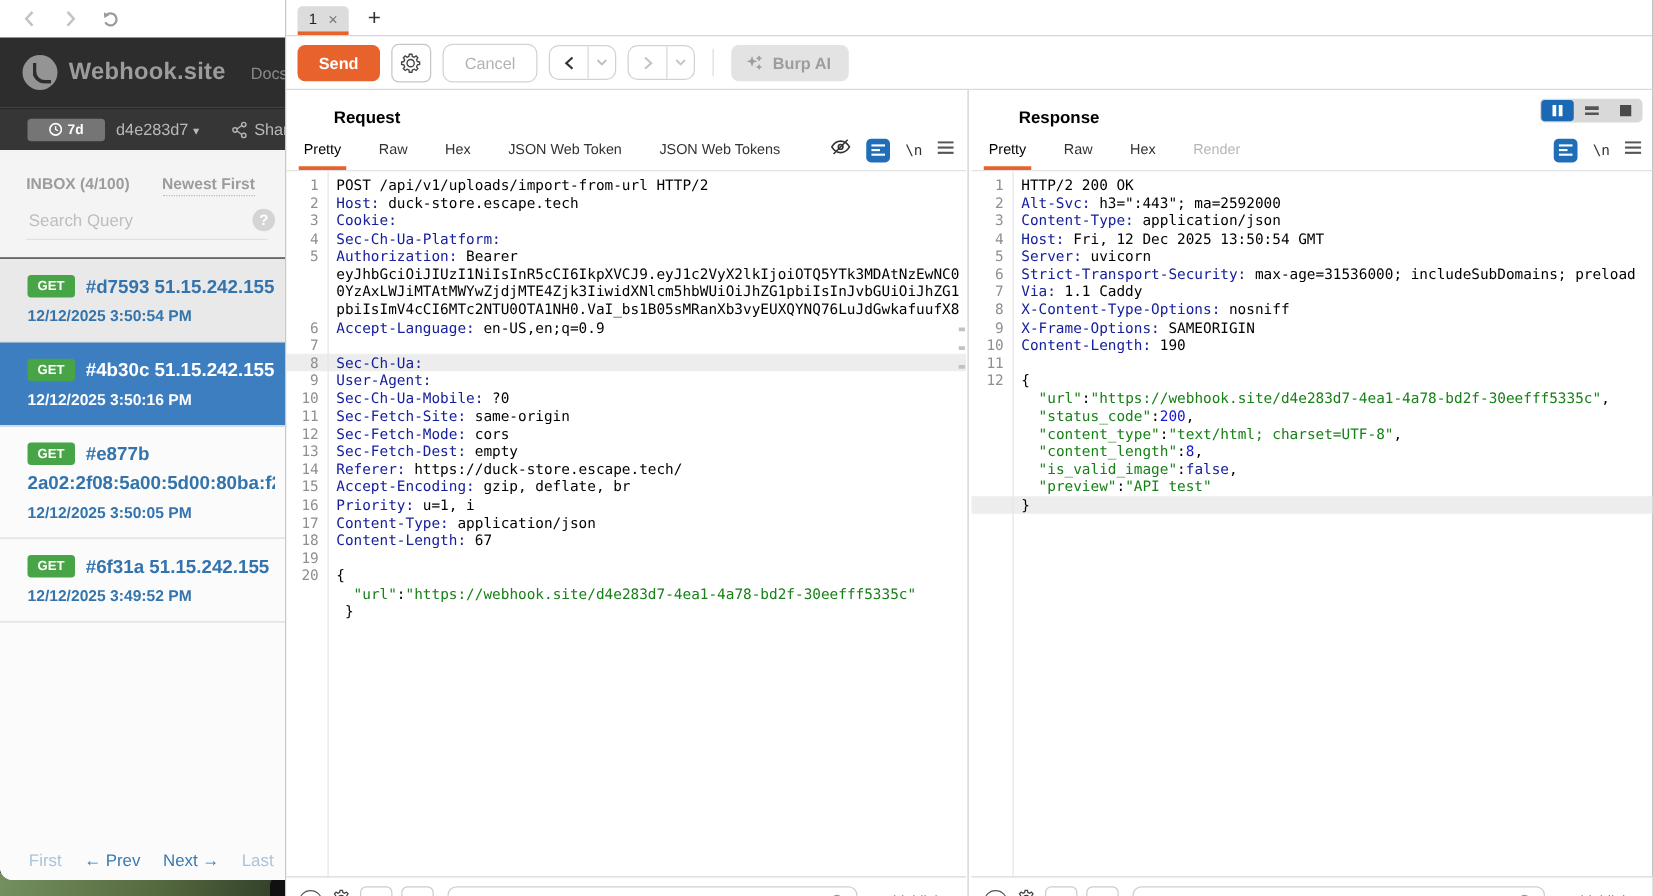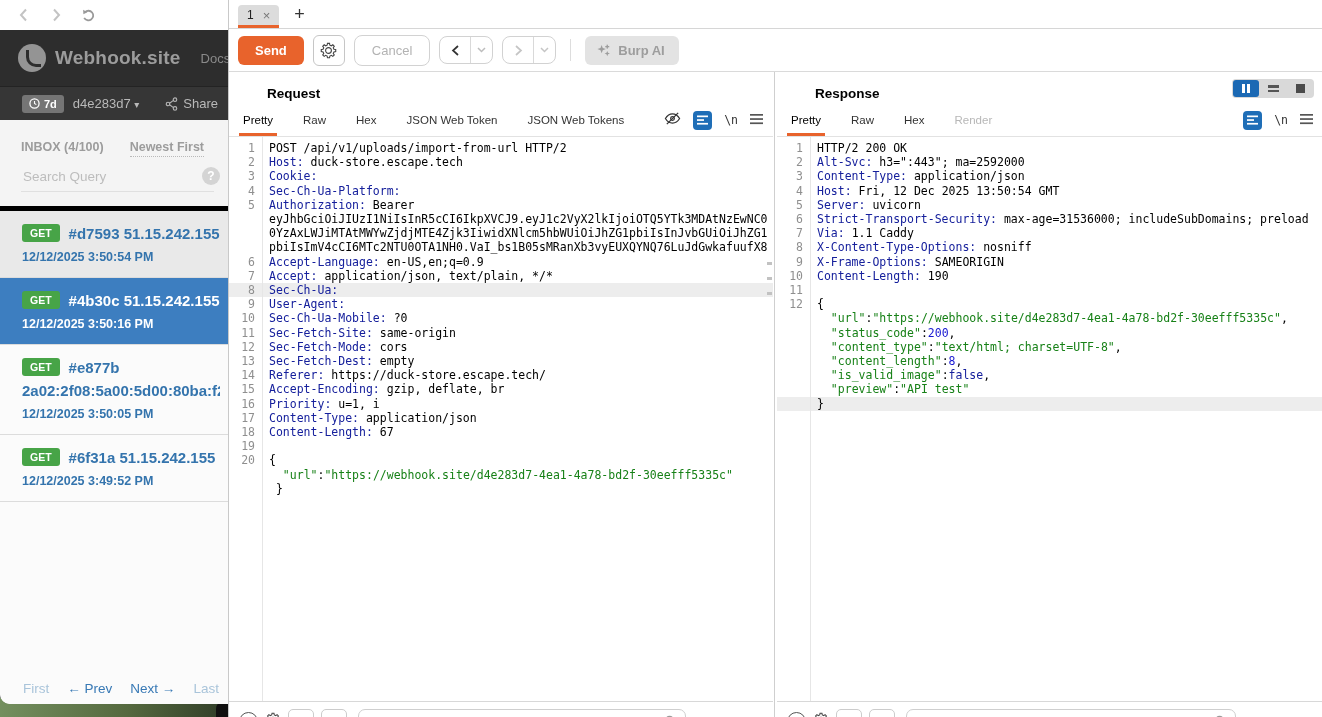--- a/index.html
+++ b/index.html
@@ -14,35 +14,35 @@
   .webhook-window{position:absolute;left:0;top:0;width:230px;height:704px;background:#fbfbfb;
     border-bottom-left-radius:10px;overflow:hidden;display:flex;flex-direction:column;}
   .chrome{height:30px;background:#fff;display:flex;align-items:center;gap:16px;padding-left:16px;flex:none;}
   .chrome .nav{display:flex;align-items:center;}
   .wh-header{height:56px;background:#2d2d2d;display:flex;align-items:center;padding:0 0 0 18px;flex:none;white-space:nowrap;overflow:hidden;}
   .logo{width:28px;height:28px;border-radius:50%;background:#949494;flex:none;position:relative;}
   .logo:after{content:"";position:absolute;left:8px;top:6px;width:12px;height:14px;border:3px solid #2d2d2d;border-top:none;border-right:none;border-radius:0 0 0 10px;}
   .brand{color:#9c9c9c;font-size:19px;font-weight:bold;margin-left:9px;letter-spacing:.2px;}
   .docs{color:#8a8a8a;font-size:13px;margin-left:20px;}
   .wh-subheader{height:33px;background:#363636;border-top:1px solid #232323;display:flex;align-items:center;padding-left:22px;gap:9px;flex:none;white-space:nowrap;}
-  .badge7d{background:#757575;border-radius:3px;color:#fff;font-size:11px;font-weight:bold;padding:3px 7px;display:flex;align-items:center;gap:4px;}
+  .badge7d{background:#757575;border-radius:3px;color:#fff;font-size:11px;font-weight:bold;padding:3px 17px;display:flex;align-items:center;gap:4px;}
   .token{color:#b9b9b9;font-size:13px;}
   .caret-dn{color:#b9b9b9;font-size:10px;}
   .vsep-dark{width:1px;height:17px;background:#555;margin:0 4px;}
   .share{color:#b9b9b9;font-size:13px;display:flex;align-items:center;gap:5px;}
 
   .sidebar{flex:1;display:flex;flex-direction:column;position:relative;background:#fbfbfb;}
   .sidebar-top{background:#f4f4f4;padding:20px 16px 0 21px;flex:none;}
   .inbox-head{display:flex;gap:26px;align-items:baseline;font-size:12.5px;font-weight:bold;color:#9c9c9c;}
   .sort-label{border-bottom:1px dotted #b9b9b9;padding-bottom:2px;}
   .search-row{display:flex;align-items:center;margin:10px 0 0;border-bottom:1px solid #e0e0e0;padding-bottom:6px;margin-bottom:14px;}
   .search-row input{border:none;outline:none;background:transparent;font-size:13.5px;flex:1;color:#555;font-family:"Liberation Sans",sans-serif;}
   .search-row input::placeholder{color:#bdbdbd;}
   .qmark{width:18px;height:18px;border-radius:50%;background:#d4d4d4;color:#fff;font-size:12px;font-weight:bold;display:flex;align-items:center;justify-content:center;flex:none;}
-  .req-list{border-top:5px solid #000000;}
+  .req-list{border-top:1px solid #000000;}
   .req-item{padding:13px 10px 13px 22px;border-bottom:1px solid #dcdcdc;cursor:pointer;}
   .req-item.viewed{background:#e9e9e9;}
   .req-item.selected{background:#3d7ec0;}
   .req-item .l1{display:flex;align-items:center;gap:9px;}
   .method{background:#47a447;color:#fff;font-size:10.5px;font-weight:bold;border-radius:3px;padding:3px 8px;flex:none;}
   .rid{color:#3474ad;font-size:15px;font-weight:bold;white-space:nowrap;}
   .rip{color:#3474ad;font-size:15px;font-weight:bold;margin-top:6px;white-space:nowrap;overflow:hidden;}
   .rtime{color:#3474ad;font-size:12.5px;font-weight:bold;margin-top:8px;}
   .req-item.selected .rid,.req-item.selected .rip,.req-item.selected .rtime{color:#fff;}
   .pagination{position:absolute;bottom:8px;left:12px;right:0;display:flex;justify-content:center;gap:18px;font-size:13.5px;}
@@ -342,21 +342,20 @@
           <div class="crow">
             <span class="ln"></span>
             <span class="ct"><span class="sg-p">pbiIsImV4cCI6MTc2NTU0OTA1NH0.VaI_bs1B05sMRanXb3vyEUXQYNQ76LuJdGwkafuufX8</span></span>
           </div>
           <div class="crow">
             <span class="ln">6</span>
             <span class="ct"><span class="sg-h">Accept-Language:</span><span class="sg-p"> en-US,en;q=0.9</span></span>
           </div>
           <div class="crow">
             <span class="ln">7</span>
-            <span class="ct"><span class="sg-h">Accept:</span><span class="sg-p"> application/json, text/plain, */*</span></span>
           </div>
           <div class="crow hl">
             <span class="ln">8</span>
             <span class="ct"><span class="sg-h">Sec-Ch-Ua:</span></span>
           </div>
           <div class="crow">
             <span class="ln">9</span>
             <span class="ct"><span class="sg-h">User-Agent:</span></span>
           </div>
           <div class="crow">

